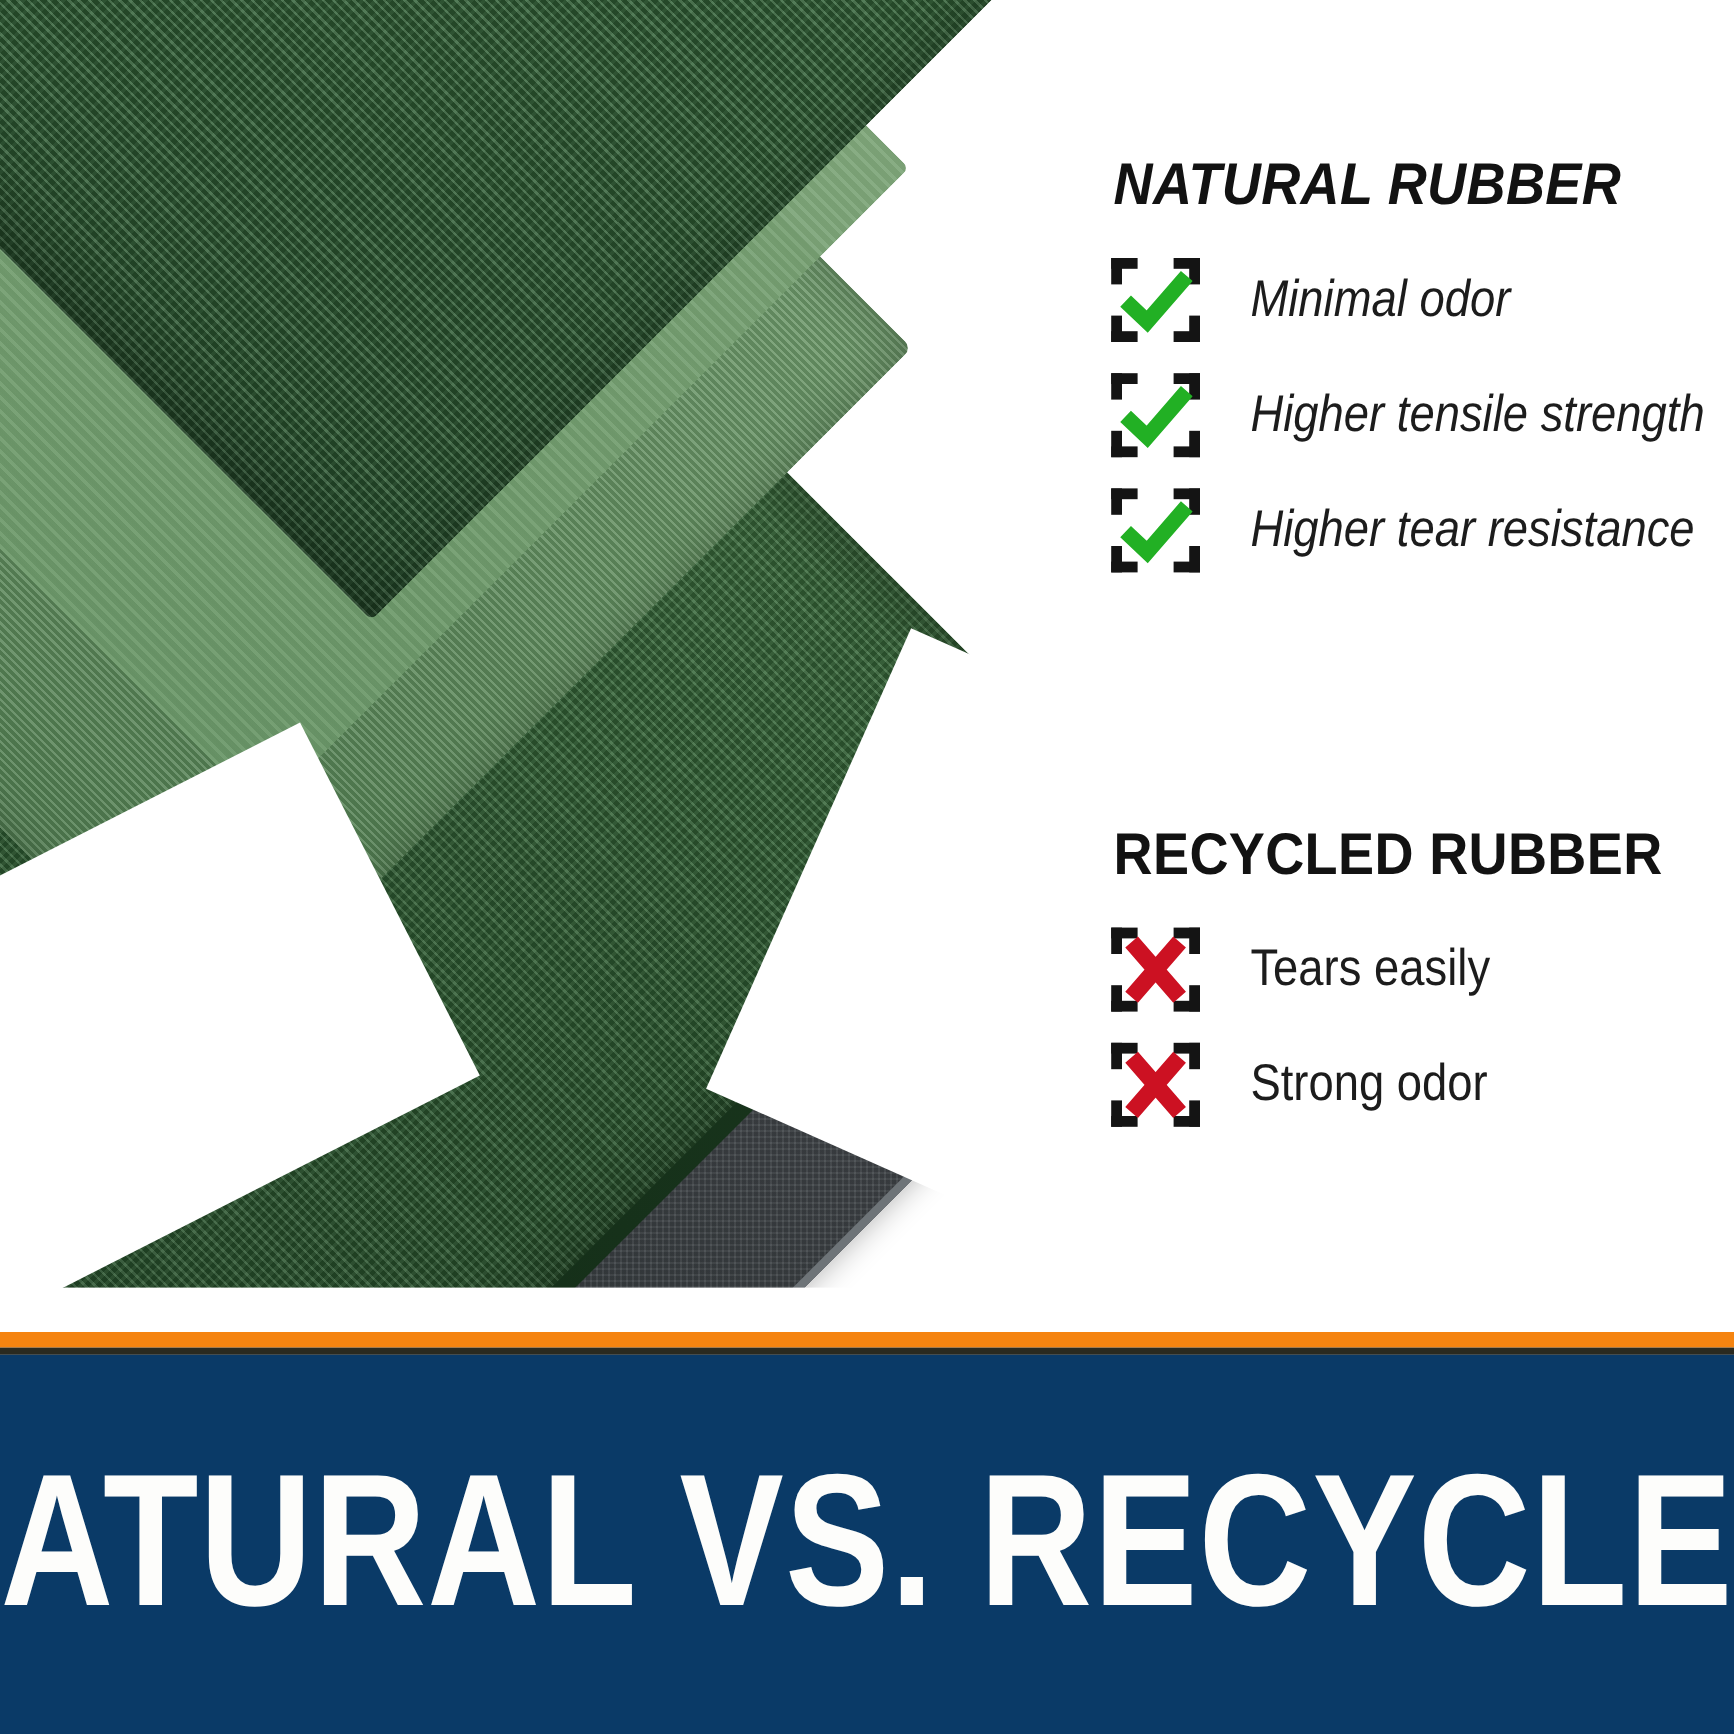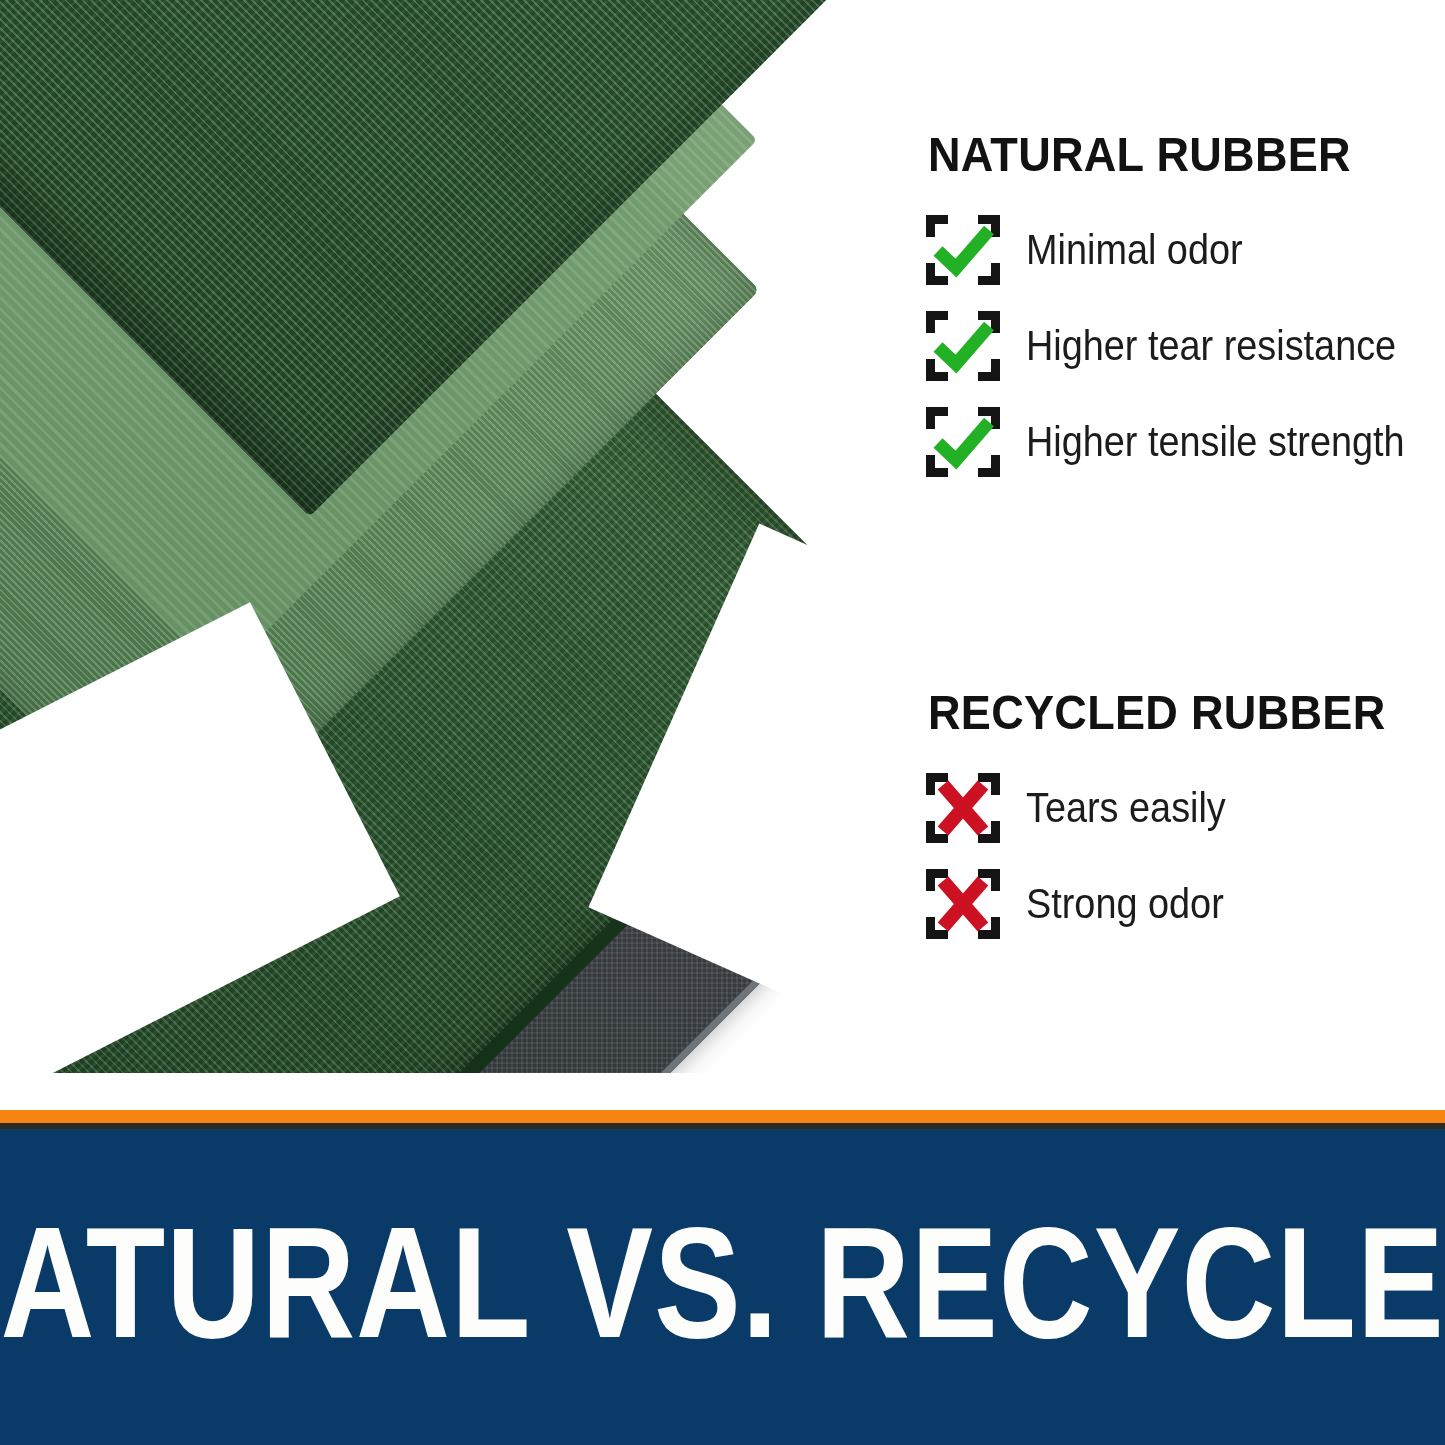--- a/index.html
+++ b/index.html
@@ -195,40 +195,40 @@
   
   .spec-col {
     position: absolute;
     left: 900px;
     top: 0;
     width: 545px;
     height: 1110px;
   }
 
   .spec-group { position: absolute; left: 0; width: 545px; }
-  .spec-group.natural  { top: 130px; }
+  .spec-group.natural  { top: 130px; font-style: italic; }
   .spec-group.recycled { top: 688px; }
 
   .group-title {
     font-family: "Liberation Sans", sans-serif;
     font-weight: 700;
     font-size: 49px;
     line-height: 1;
     letter-spacing: 0.3px;
     color: #121212;
     margin: 0 0 34px 28px;
     transform: scaleX(0.92);
     transform-origin: left center;
     white-space: nowrap;
   }
 
   .spec-item {
     display: flex;
     align-items: center;
-    gap: 26px;
+    gap: 42px;
     margin: 0 0 22px 26px;
     height: 74px;
   }
 
   
   .status-icon {
     position: relative;
     flex: 0 0 auto;
     width: 74px;
     height: 70px;
@@ -348,34 +348,34 @@
         <div class="spec-item">
           <span class="status-icon">
             <span class="corner tl"></span>
             <span class="corner tr"></span>
             <span class="corner bl"></span>
             <span class="corner br"></span>
             <svg viewBox="0 0 62 58" aria-hidden="true">
               <path d="M6 30 L24 47 L57 9" fill="none" stroke="#22b024" stroke-width="13" stroke-linecap="butt" stroke-linejoin="miter"></path>
             </svg>
           </span>
-          <span class="spec-label">Higher tear resistance</span>
+          <span class="spec-label">Higher tensile strength</span>
         </div>
 
         <div class="spec-item">
           <span class="status-icon">
             <span class="corner tl"></span>
             <span class="corner tr"></span>
             <span class="corner bl"></span>
             <span class="corner br"></span>
             <svg viewBox="0 0 62 58" aria-hidden="true">
               <path d="M6 30 L24 47 L57 9" fill="none" stroke="#22b024" stroke-width="13" stroke-linecap="butt" stroke-linejoin="miter"></path>
             </svg>
           </span>
-          <span class="spec-label">Higher tensile strength</span>
+          <span class="spec-label">Higher tear resistance</span>
         </div>
       </div>
 
       <div class="spec-group recycled">
         <h2 class="group-title">RECYCLED RUBBER</h2>
 
         <div class="spec-item">
           <span class="status-icon">
             <span class="corner tl"></span>
             <span class="corner tr"></span>

